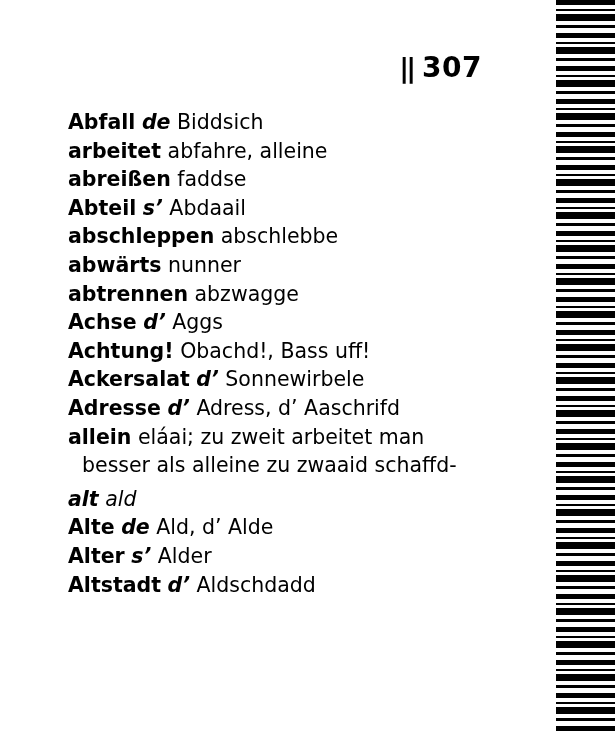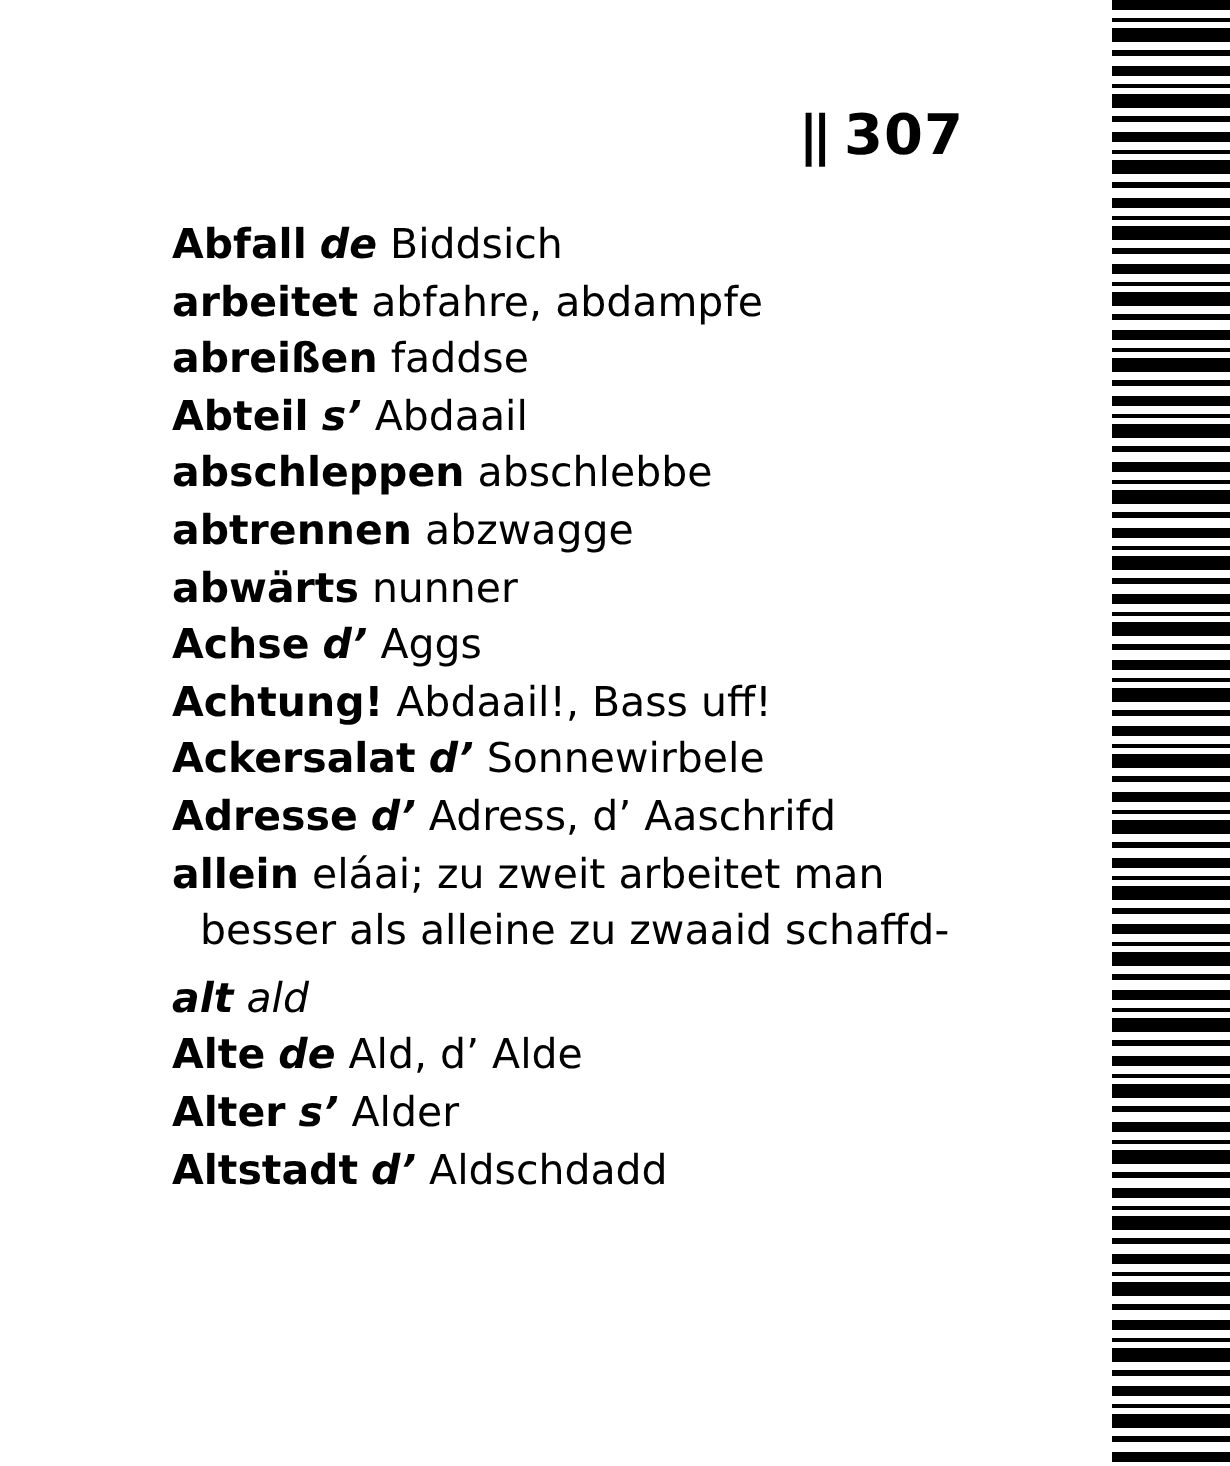--- a/index.html
+++ b/index.html
@@ -72,21 +72,20 @@
     font-size: 28px;
     font-weight: 700;
     line-height: 1;
     letter-spacing: 0.5px;
   }
   .entries {
     position: absolute;
     left: 68px;
     top: 108px;
     width: 420px;
-    margin-left: 18px;
   }
   .entry {
     font-size: 20.5px;
     line-height: 28.6px;
     margin: 0;
     padding: 0;
     white-space: normal;
   }
   .entry.spaced {
     margin-top: 5px;
@@ -123,49 +122,49 @@
       <span class="page-number">307</span>
     </div>
 
     <div class="entries">
 
       <p class="entry">
         <span class="hw">Abfall</span><span class="gl"> </span><span class="gender">de</span><span class="gl"> </span><span class="gl">Biddsich</span>
       </p>
 
       <p class="entry">
-        <span class="hw">arbeitet</span><span class="gl"> </span><span class="gl">abfahre, abdampfe</span>
+        <span class="hw">arbeitet</span><span class="gl"> </span><span class="gl">abfahre, alleine</span>
       </p>
 
       <p class="entry">
         <span class="hw">abreißen</span><span class="gl"> </span><span class="gl">faddse</span>
       </p>
 
       <p class="entry">
         <span class="hw">Abteil</span><span class="gl"> </span><span class="gender">s’</span><span class="gl"> </span><span class="gl">Abdaail</span>
       </p>
 
       <p class="entry">
         <span class="hw">abschleppen</span><span class="gl"> </span><span class="gl">abschlebbe</span>
       </p>
 
       <p class="entry">
+        <span class="hw">abwärts</span><span class="gl"> </span><span class="gl">nunner</span>
+      </p>
+
+      <p class="entry">
         <span class="hw">abtrennen</span><span class="gl"> </span><span class="gl">abzwagge</span>
       </p>
 
       <p class="entry">
-        <span class="hw">abwärts</span><span class="gl"> </span><span class="gl">nunner</span>
-      </p>
-
-      <p class="entry">
         <span class="hw">Achse</span><span class="gl"> </span><span class="gender">d’</span><span class="gl"> </span><span class="gl">Aggs</span>
       </p>
 
       <p class="entry">
-        <span class="hw">Achtung!</span><span class="gl"> </span><span class="gl">Abdaail!, Bass uff!</span>
+        <span class="hw">Achtung!</span><span class="gl"> </span><span class="gl">Obachd!, Bass uff!</span>
       </p>
 
       <p class="entry">
         <span class="hw">Ackersalat</span><span class="gl"> </span><span class="gender">d’</span><span class="gl"> </span><span class="gl">Sonnewirbele</span>
       </p>
 
       <p class="entry">
         <span class="hw">Adresse</span><span class="gl"> </span><span class="gender">d’</span><span class="gl"> </span><span class="gl">Adress, d’ Aaschrifd</span>
       </p>
 

